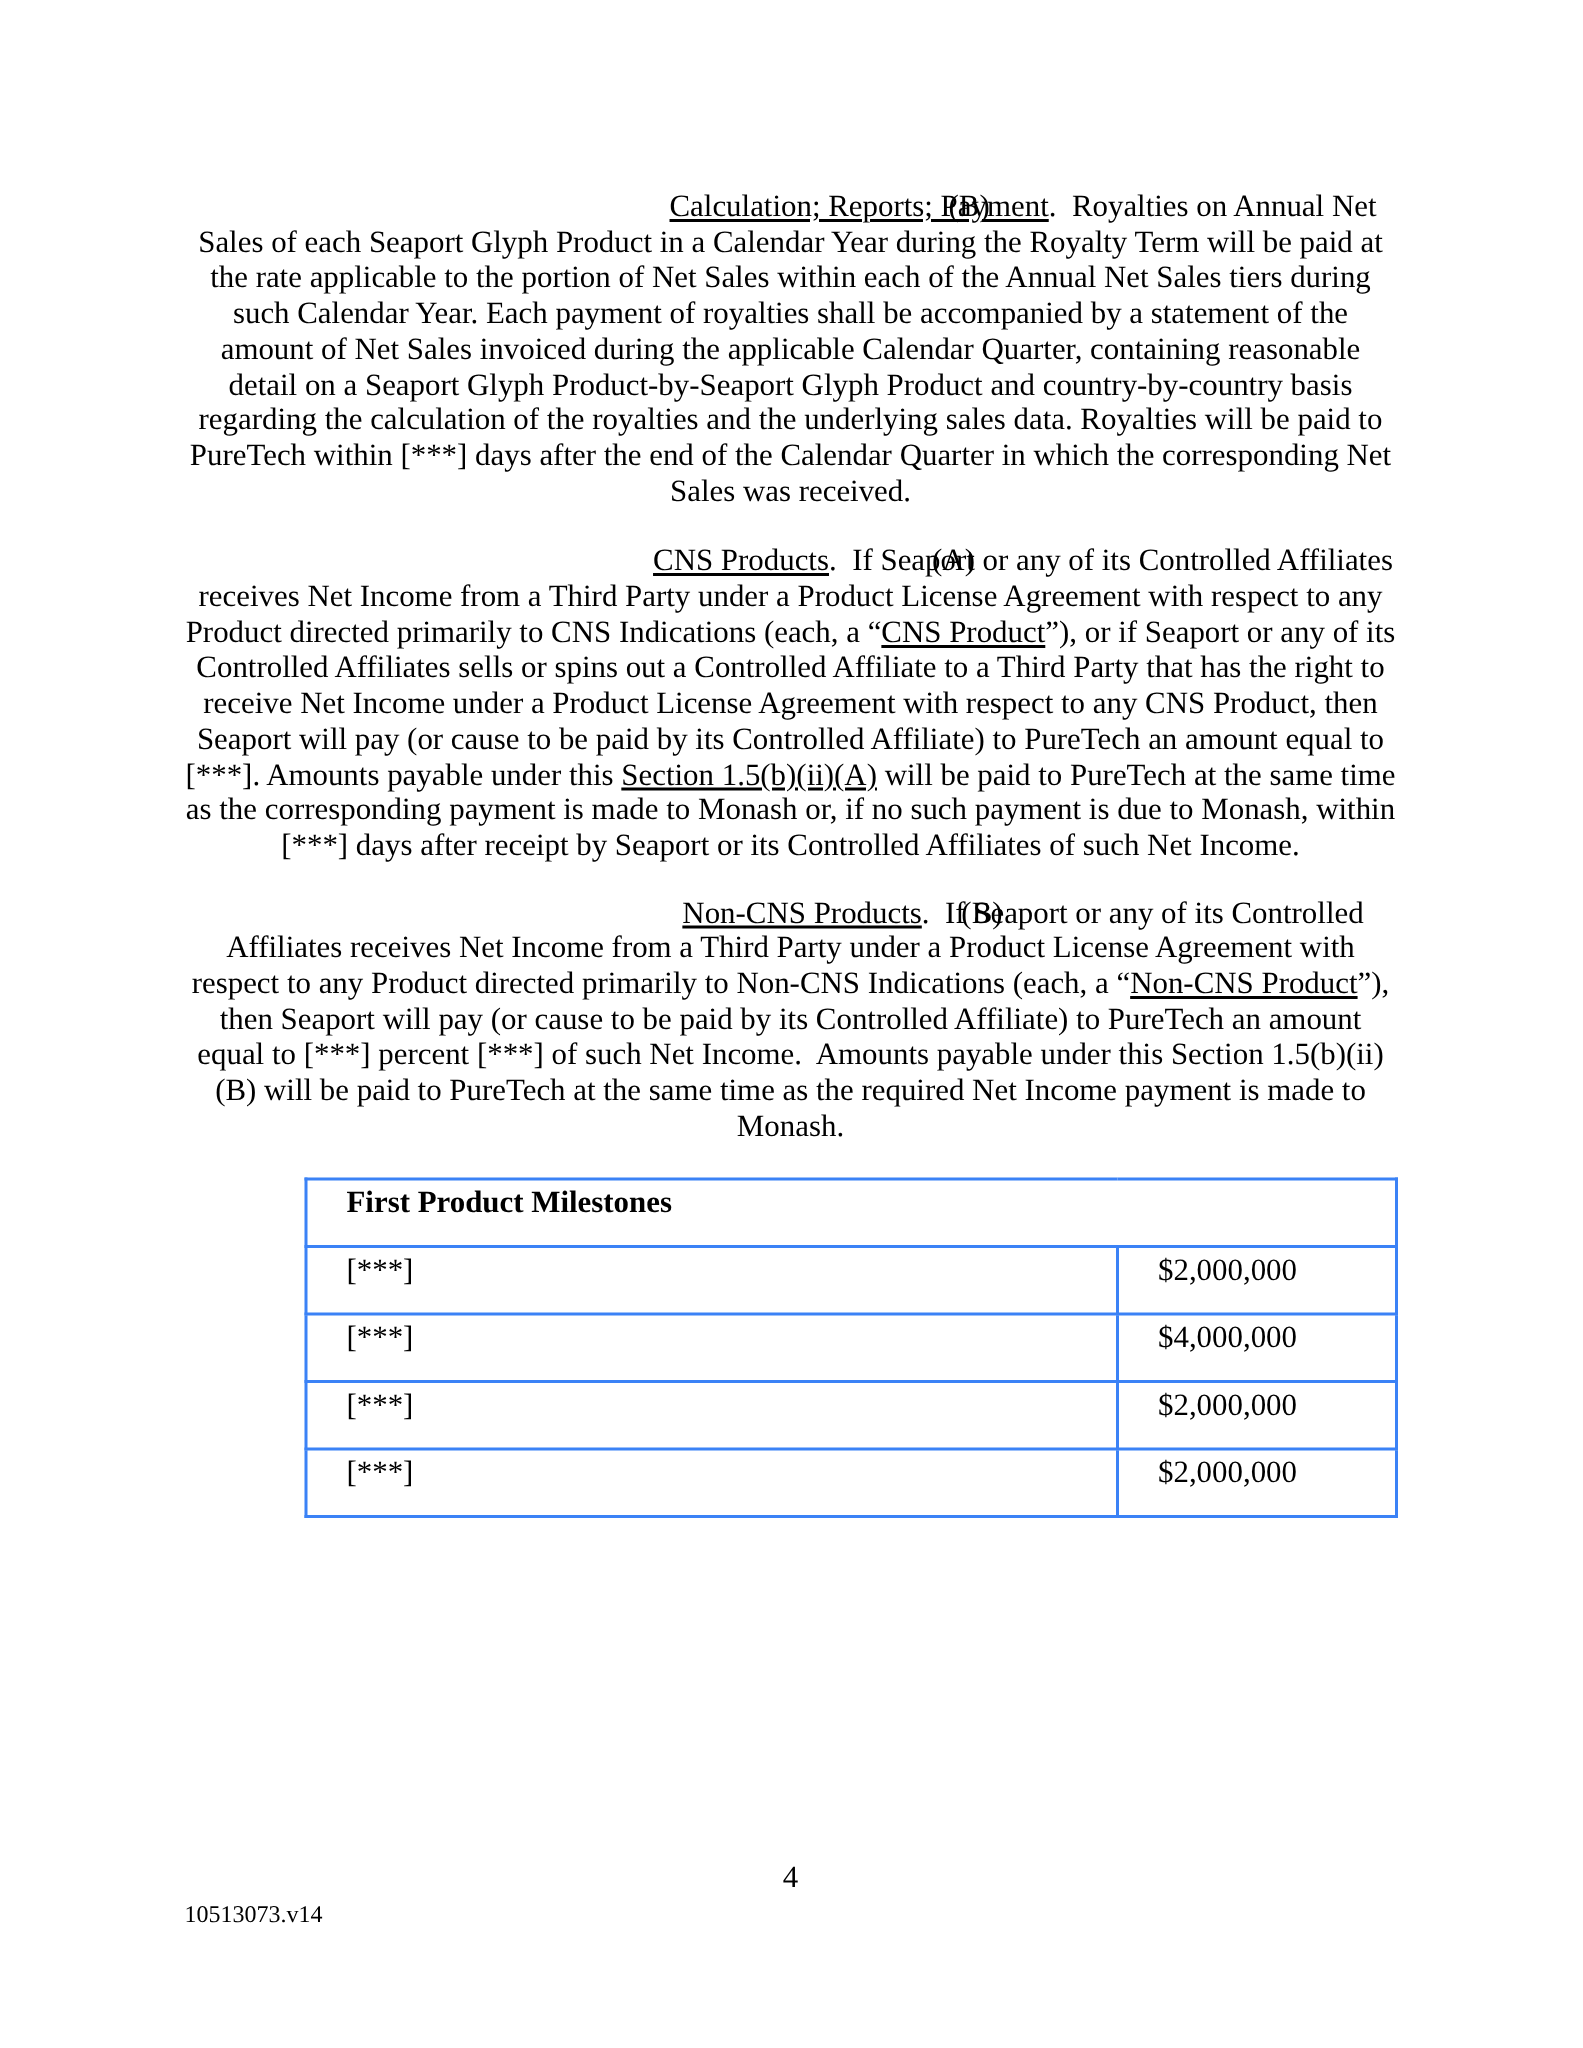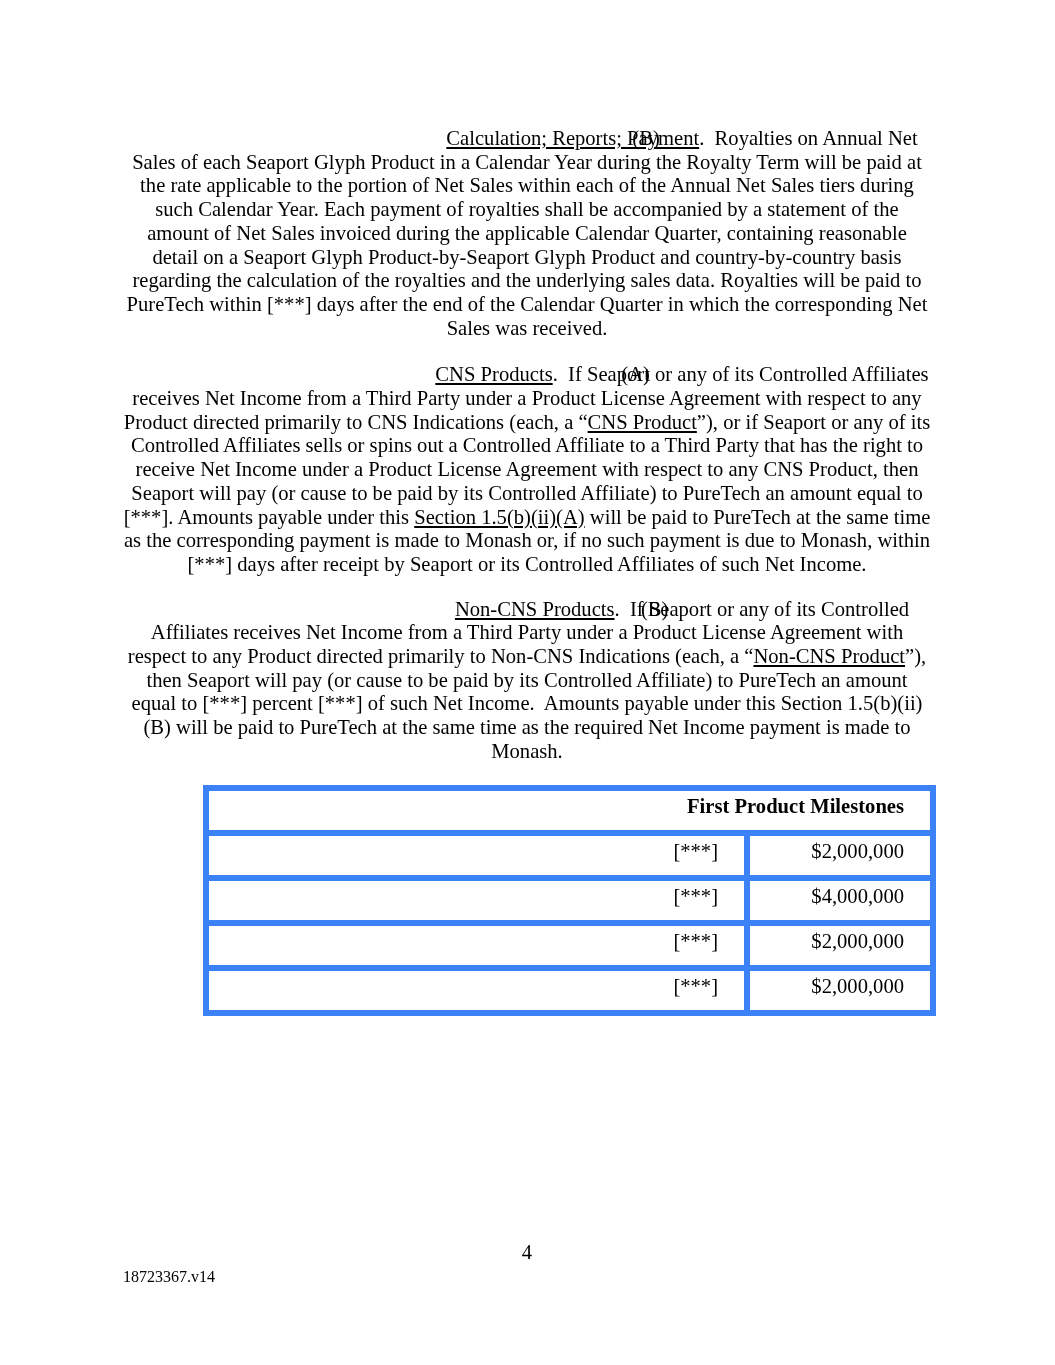--- a/index.html
+++ b/index.html
@@ -35,26 +35,25 @@
   .u { text-decoration: underline; }
   table.milestones {
     border-collapse: collapse;
     table-layout: fixed;
     width: 727px;
     margin: 17px 0 0 80px;
     font-size: 20.6px;
     line-height: 23.7px;
   }
   table.milestones td {
-    border: 6px solid #3b82f6;
+    border: 2px solid #3b82f6;
     vertical-align: top;
     padding: 4px 26px;
     height: 45px;
     box-sizing: border-box;
-    text-align: right;
   }
   table.milestones td.th { font-weight: bold; }
   .page-number {
     position: absolute;
     left: 123px;
     top: 1241px;
     width: 808px;
     text-align: center;
     font-size: 20.6px;
     line-height: 23.7px;
@@ -104,13 +103,13 @@
       <tr>
         <td>[***]</td>
         <td>$2,000,000</td>
       </tr>
     </tbody>
   </table>
 
 </div>
 
 <div class="page-number">4</div>
-<div class="doc-id">18723367.v14</div>
+<div class="doc-id">10513073.v14</div>
 
 </body></html>

